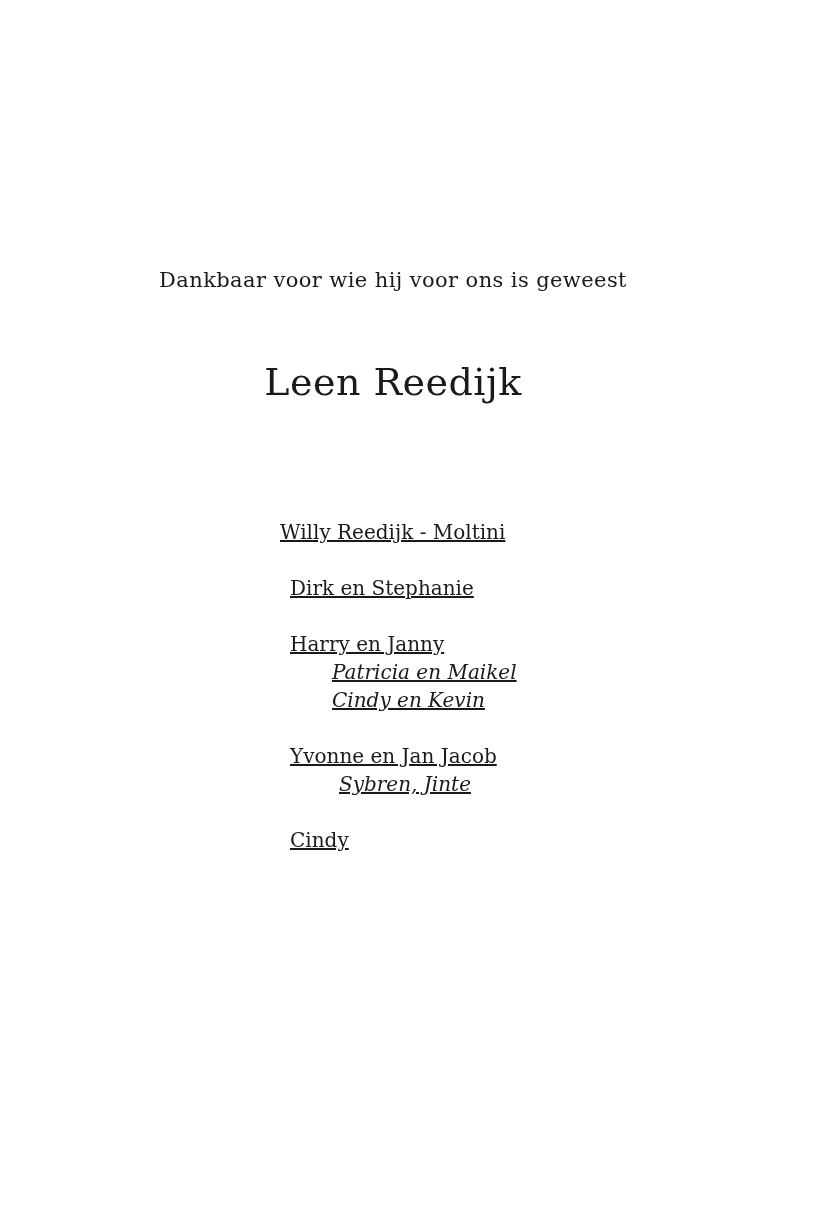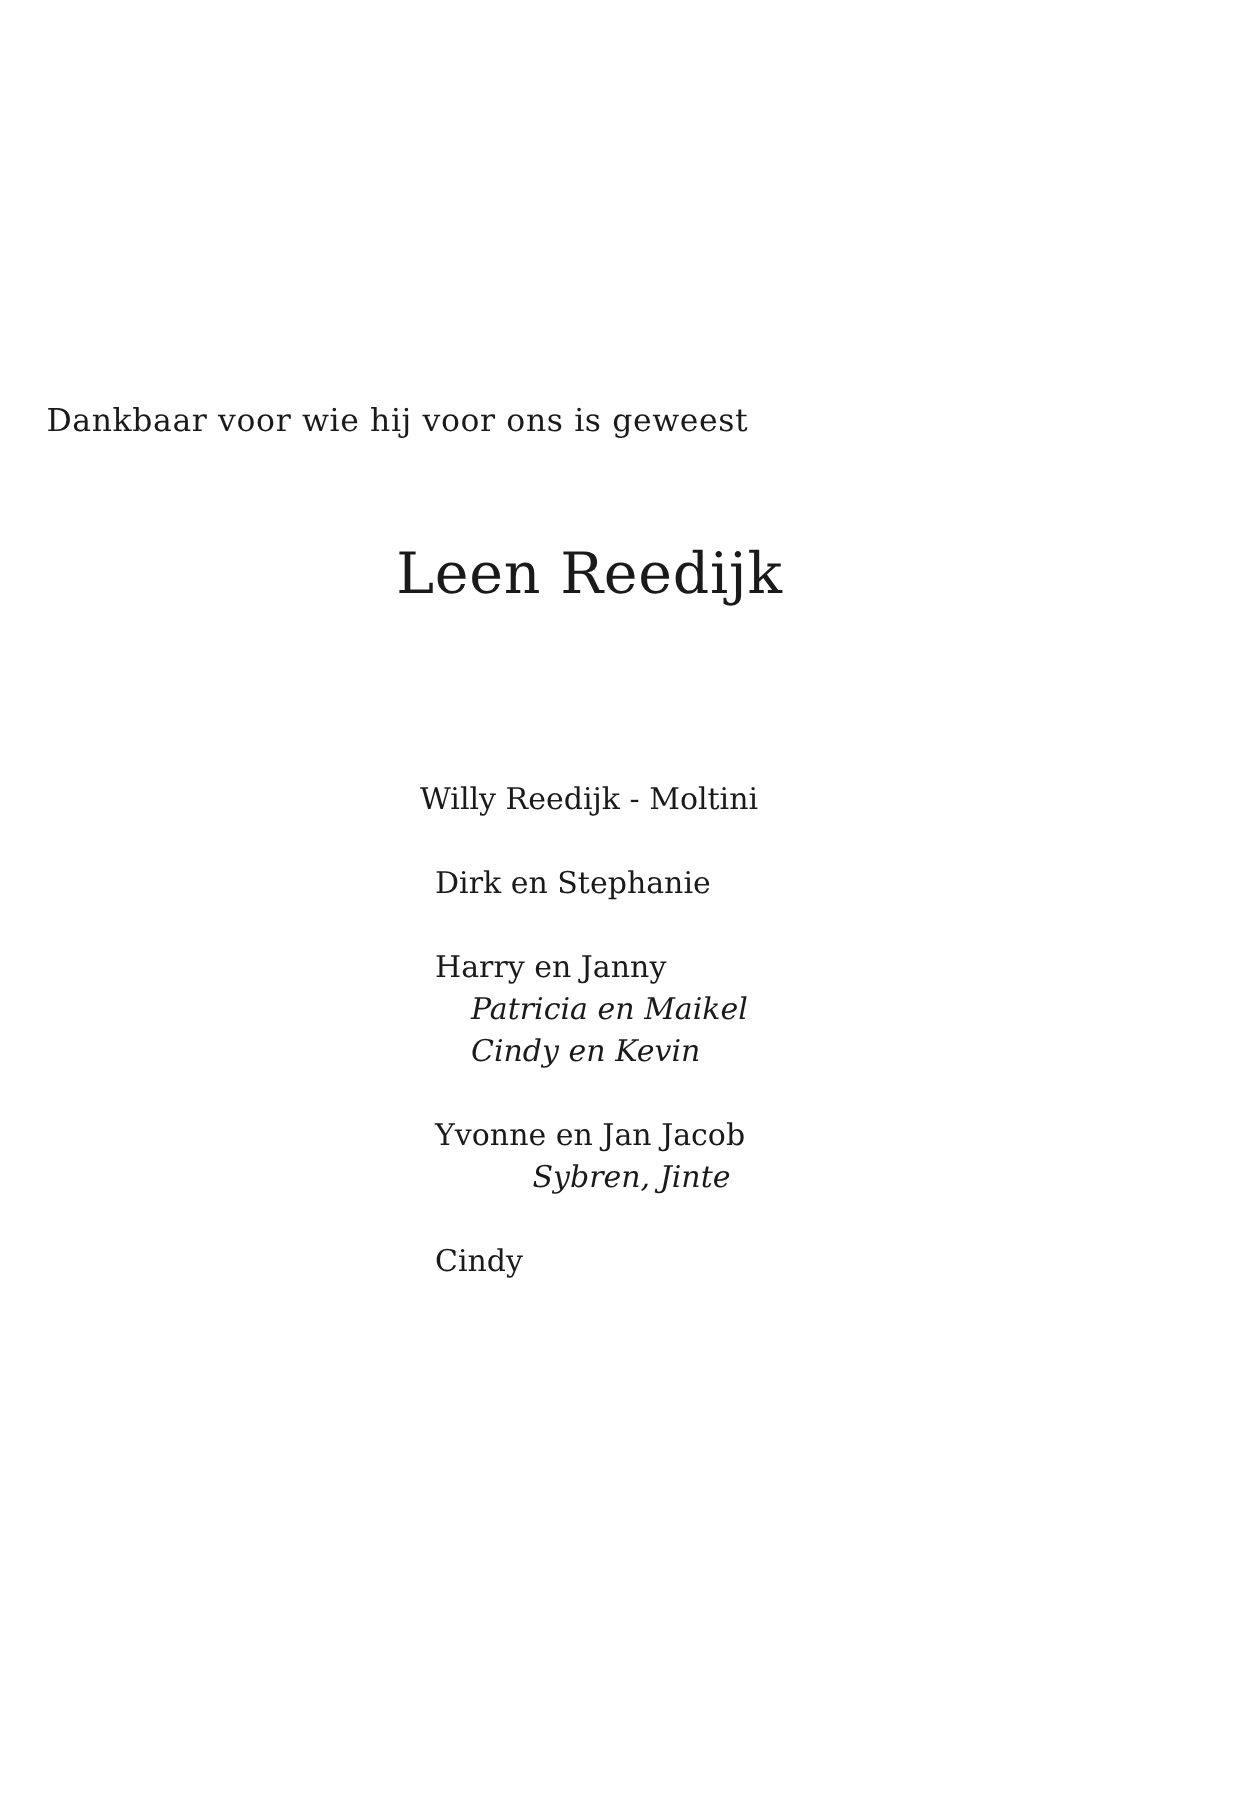--- a/index.html
+++ b/index.html
@@ -14,49 +14,49 @@
     background: var(--bg-color, #ffffff);
     color: var(--text-color, #1a1a1a);
     font-family: "DejaVu Serif", "Liberation Serif", serif;
     overflow: hidden;
   }
   .dedication {
     position: absolute;
     top: 268px;
     left: 0;
     width: 786px;
+    text-align: center;
     font-size: 21px;
     line-height: 25px;
     letter-spacing: 0.4px;
-    padding-left: 31px;
   }
   .deceased-name {
     position: absolute;
     top: 363px;
     left: 0;
     width: 786px;
     text-align: center;
     font-size: 38px;
     line-height: 38px;
     letter-spacing: 0.5px;
   }
   .family {
     position: absolute;
     top: 518px;
     left: 280px;
     font-size: 20px;
     line-height: 28px;
   }
-  .family-line { white-space: pre; }
+  .family-line { white-space: pre; text-decoration: underline; }
   .family-line.italic { font-style: italic; }
   .family-line.gap { margin-top: 28px; }
   .indent-0 { margin-left: 0; }
   .indent-1 { margin-left: 10px; }
-  .indent-2 { margin-left: 34px; }
-  .indent-3 { margin-left: 75px; }
+  .indent-2 { margin-left: 52px; }
+  .indent-3 { margin-left: 59px; }
 </style>
 </head>
 <body>
 
 <div class="page">
   <div class="dedication">Dankbaar voor wie hij voor ons is geweest</div>
 
   <div class="deceased-name">Leen Reedijk</div>
 
   <div class="family">

